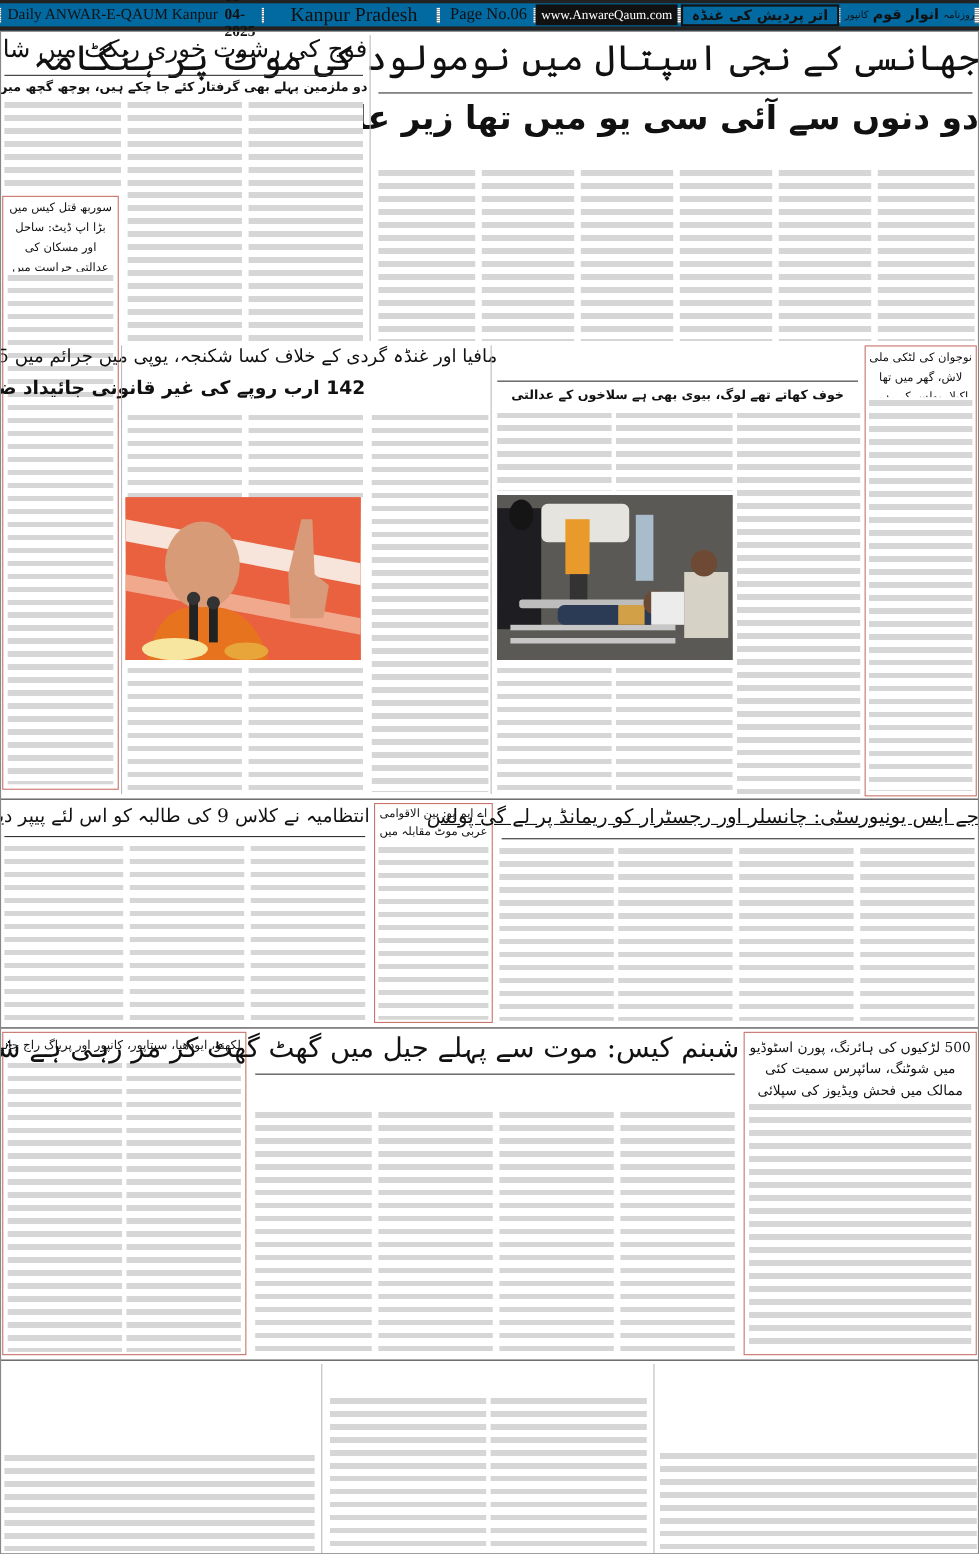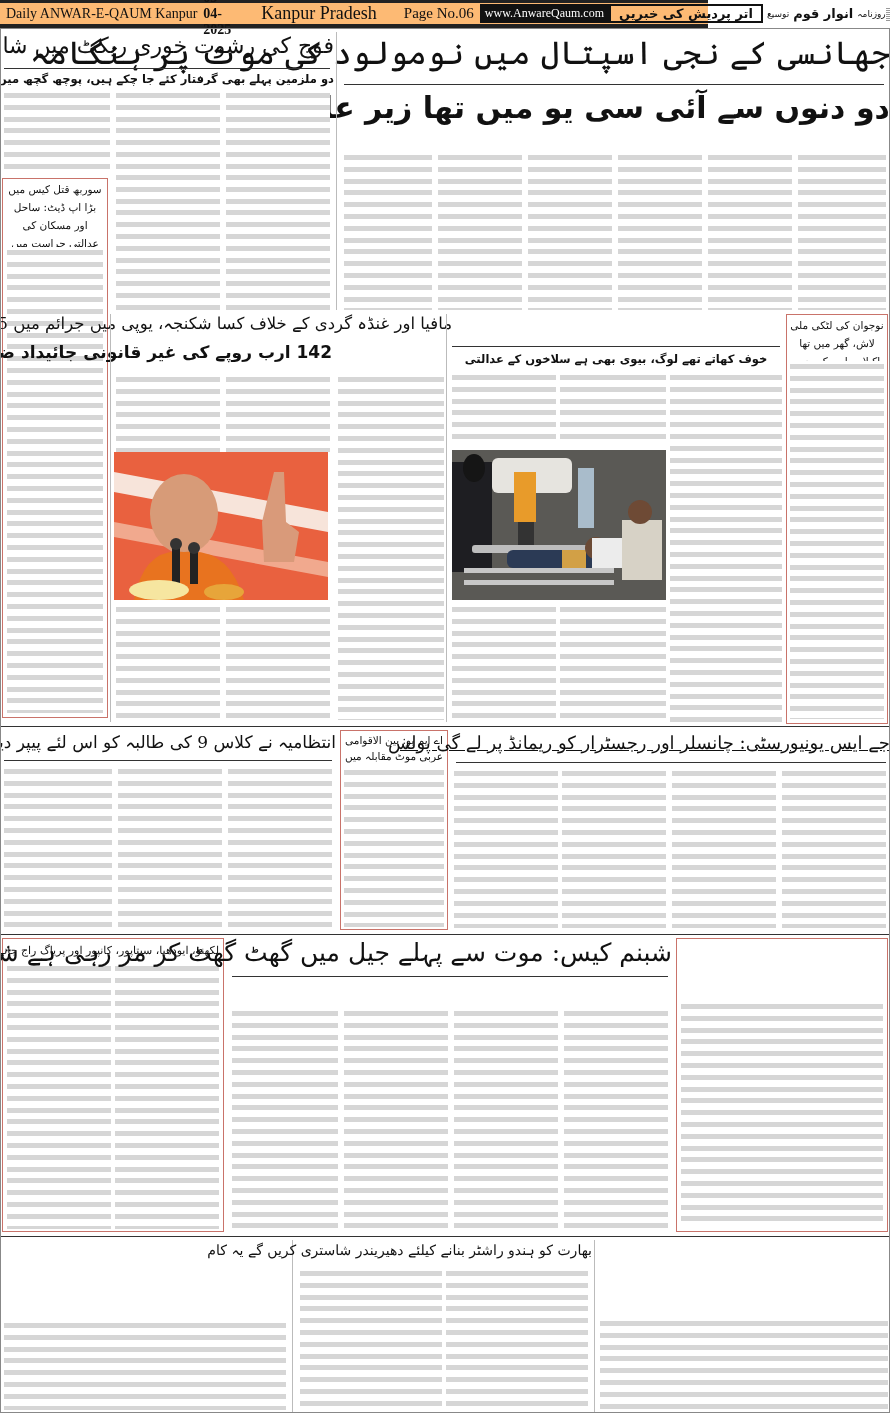--- a/index.html
+++ b/index.html
@@ -1,21 +1,21 @@
 <!DOCTYPE html>
 <html><head>
 <meta charset="utf-8">
 <style>
   * { box-sizing: border-box; margin: 0; padding: 0; }
   html, body { width: 890px; height: 1413px; background: #fff; overflow: hidden; }
   body { position: relative; font-family: "DejaVu Sans", sans-serif; color: #111; }
   .abs { position: absolute; }
 
   
-  .masthead { left: 0; top: 0; width: 708px; height: 28px; background: #fdba74; border-top: 3px solid #222; border-bottom: 4px solid #222; display: flex; align-items: center; }
+  .masthead { left: 0; top: 0; width: 890px; height: 28px; background: #0369a1; border-top: 3px solid #222; border-bottom: 4px solid #222; display: flex; align-items: center; }
   .mh-en { font-family: "Liberation Serif", serif; font-size: 14px; padding: 0 6px; white-space: nowrap; }
   .mh-date { font-family: "Liberation Serif", serif; font-weight: bold; font-size: 14px; }
   .mh-state { font-family: "Liberation Serif", serif; font-size: 18px; white-space: nowrap; }
   .lines { height: 14px; background: repeating-linear-gradient(#fff 0 1px, #999 1px 2px); }
   .mh-web { background: #111; color: #fff; font-family: "Liberation Serif", serif; font-size: 12px; padding: 2px 5px; white-space: nowrap; }
   .mh-box { border: 2px solid #111; padding: 0 8px; font-weight: bold; font-size: 13px; white-space: nowrap; direction: rtl; }
   .mh-urdu { font-size: 13px; font-weight: bold; direction: rtl; white-space: nowrap; }
   .mh-small { font-size: 9px; direction: rtl; white-space: nowrap; }
   .hl-xl { font-size: 32px; font-weight: normal; line-height: 1.2; text-align: right; white-space: nowrap; direction: rtl; font-family: "DejaVu Serif", serif; }
   .hl-lg { font-size: 24px; font-weight: bold; line-height: 1.2; text-align: center; white-space: nowrap; direction: rtl; }
@@ -40,23 +40,23 @@
   <span class="lines" style="width:6px"></span>
   <span class="mh-en">Daily ANWAR-E-QAUM Kanpur</span>
   <span class="mh-date">03-04-2025</span>
   <span class="lines" style="width:14px;margin:0 6px"></span>
   <span class="mh-state" style="margin:0 18px">Kanpur Pradesh</span>
   <span class="lines" style="width:20px;margin-right:3px"></span>
   <span class="mh-en" style="font-size:15px">Page No.06</span>
   <span class="lines" style="width:14px"></span>
   <a class="mh-web">www.AnwareQaum.com</a>
   <span class="lines" style="width:20px"></span>
-  <span class="mh-box">اتر پردیش کی خبریں</span>
+  <span class="mh-box">اتر پردیش کی غنڈہ</span>
   <span class="lines" style="width:10px"></span>
-  <span class="mh-small" style="margin:0 4px">توسیع</span>
+  <span class="mh-small" style="margin:0 4px">کانپور</span>
   <span class="mh-urdu">انوار قوم</span>
   <span class="mh-small" style="margin-left:4px">روزنامہ</span>
   <span class="lines" style="flex:1;min-width:4px"></span>
 </div>
 
 <div class="abs" style="left:338px;top:32px;width:552px;height:278px;">
   <div class="hl-xl" style="position:absolute;left:0;top:2px;width:552px;">جھانسی کے نجی اسپتال میں نومولود کی موت پر ہنگامہ</div>
   <div class="rule" style="position:absolute;left:6px;top:52px;width:540px;"></div>
   <div class="hl-lg" style="position:absolute;left:0;top:58px;width:552px;font-size:30px;">دو دنوں سے آئی سی یو میں تھا زیر علاج</div>
   <div class="body-text" style="left:460px;top:120px;width:88px;height:158px;"></div>
@@ -183,31 +183,31 @@
 <div class="abs" style="left:228px;top:938px;width:444px;height:294px;">
   <div class="hl-xl" style="position:absolute;left:0;top:0;width:444px;font-size:25px;">شبنم کیس: موت سے پہلے جیل میں گھٹ گھٹ کر مر رہی ہے شبنم</div>
   <div class="rule" style="position:absolute;left:4px;top:38px;width:436px;"></div>
   <div class="body-text" style="left:336px;top:70px;width:104px;height:222px;"></div>
   <div class="body-text" style="left:226px;top:70px;width:104px;height:222px;"></div>
   <div class="body-text" style="left:116px;top:70px;width:104px;height:222px;"></div>
   <div class="body-text" style="left:4px;top:70px;width:106px;height:222px;"></div>
 </div>
 
 <div class="red-box" style="left:676px;top:938px;width:212px;height:294px;">
+  <div class="hl-box" style="font-size:12.5px;line-height:1.55;padding:3px 4px;">500 لڑکیوں کی ہائرنگ، پورن اسٹوڈیو میں شوٹنگ، سائپرس سمیت کئی ممالک میں فحش ویڈیوز کی سپلائی</div>
   <div class="body-text" style="left:4px;top:62px;width:202px;height:226px;"></div>
 </div>
 <div class="rule abs" style="left:0;top:1236px;width:890px;"></div>
 
 <div class="abs" style="left:0;top:1240px;width:290px;height:173px;">
   <div class="body-text" style="left:4px;top:80px;width:282px;height:90px;"></div>
 </div>
 <div class="col-rule" style="left:292px;top:1240px;height:172px;"></div>
 
 <div class="abs" style="left:296px;top:1240px;width:296px;height:173px;">
-  <div class="hl-md" style="position:absolute;left:0;top:2px;width:296px;font-size:14px;white-space:nowrap;">بھارت کو ہندو راشٹر بنانے کیلئے دھیریندر شاستری کریں گے یہ کام</div>
   <div class="body-text" style="left:150px;top:28px;width:142px;height:142px;"></div>
   <div class="body-text" style="left:4px;top:28px;width:142px;height:142px;"></div>
 </div>
 <div class="col-rule" style="left:594px;top:1240px;height:172px;"></div>
 
 <div class="abs" style="left:598px;top:1240px;width:292px;height:173px;">
   <div class="body-text" style="left:2px;top:78px;width:288px;height:92px;"></div>
 </div>
 
 <div class="frame" style="left:0;top:28px;width:890px;height:1385px;border-color:#888;"></div>

